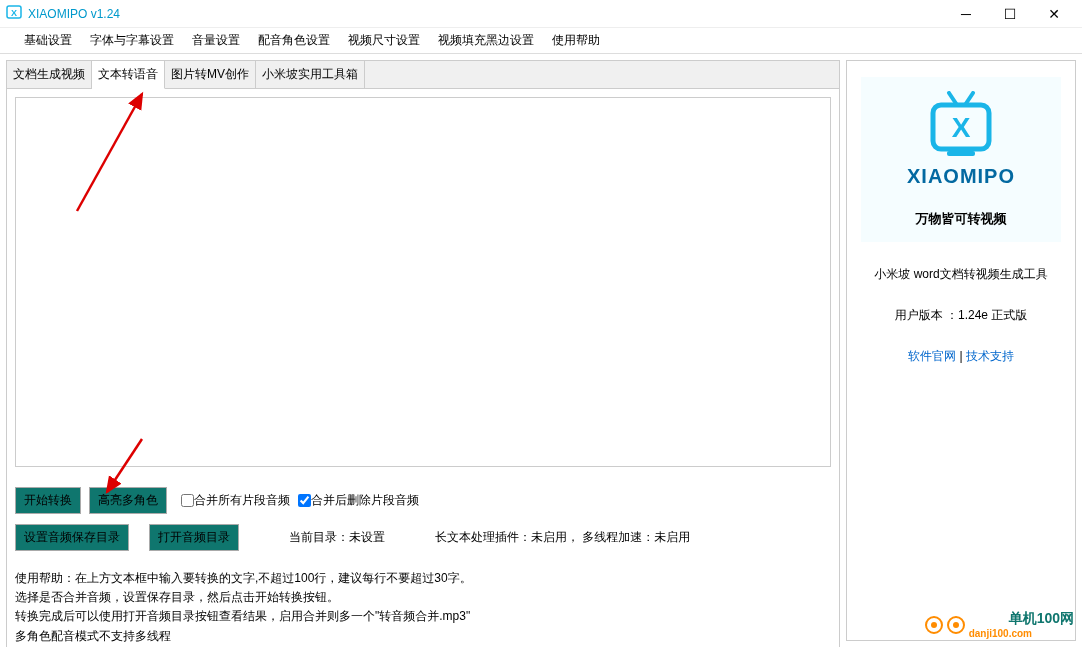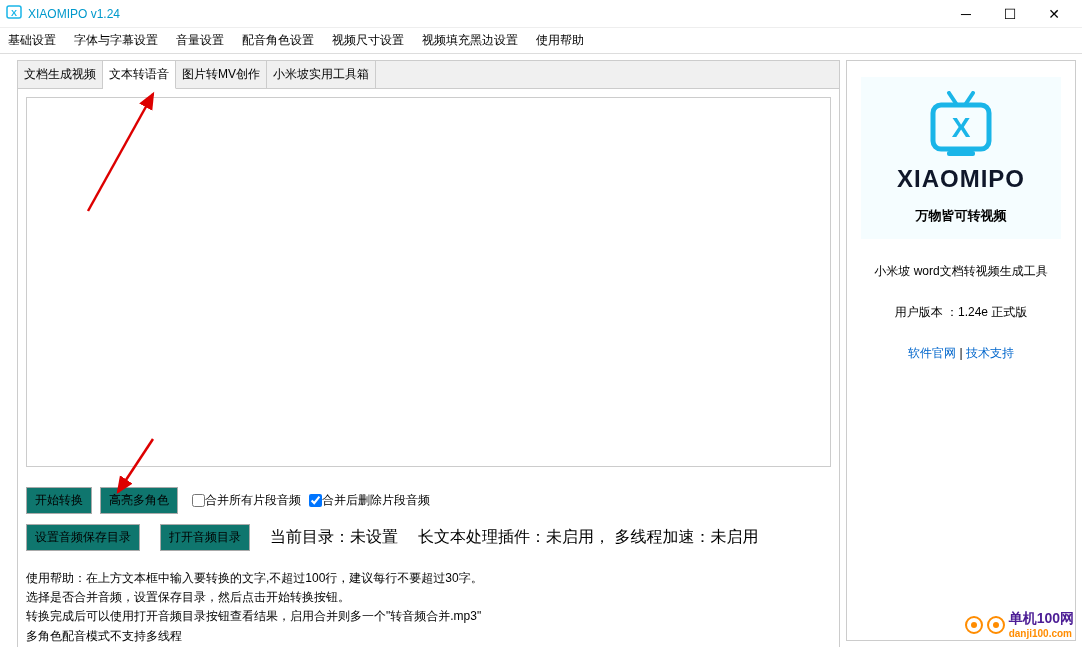--- a/index.html
+++ b/index.html
@@ -4,61 +4,61 @@
   <style>
     * { box-sizing: border-box; margin: 0; padding: 0; }
     body { font-family: "Microsoft YaHei", "SimSun", Arial, sans-serif; font-size: 12px; background: #fff; width: 1082px; height: 647px; overflow: hidden; position: relative; }
     
     .titlebar { height: 28px; display: flex; align-items: center; padding: 0 6px; background: #fff; border-bottom: 1px solid #eee; }
     .titlebar-icon { width: 16px; height: 16px; margin-right: 6px; }
     .titlebar-text { color: #0099cc; font-size: 12px; flex: 1; }
     .win-controls { display: flex; gap: 0; }
     .win-btn { width: 44px; height: 28px; display: flex; align-items: center; justify-content: center; cursor: pointer; font-size: 14px; }
     
-    .menubar { height: 26px; display: flex; align-items: center; padding: 0 0; gap: 2px; border-bottom: 1px solid #ddd; }
+    .menubar { height: 26px; display: flex; align-items: center; padding: 0 16px; gap: 2px; border-bottom: 1px solid #ddd; }
     .menu-item { padding: 4px 8px; cursor: pointer; font-size: 12px; }
     
-    .main-area { display: flex; height: calc(100% - 54px); padding-left: 11px; }
+    .main-area { display: flex; height: calc(100% - 54px); }
     .left-panel { flex: 1; padding: 6px; display: flex; flex-direction: column; }
     .right-panel { width: 230px; border-left: 1px solid #ccc; padding: 12px 6px; text-align: center; margin: 6px 6px 6px 0; border: 1px solid #ccc; }
     
     .tab-container { border: 1px solid #ccc; flex: 1; display: flex; flex-direction: column; }
     .tab-header { display: flex; background: #f0f0f0; }
     .tab { padding: 5px 6px; font-size: 12px; border-right: 1px solid #ccc; border-bottom: 1px solid #ccc; cursor: pointer; background: #f0f0f0; }
     .tab.active { background: #fff; border-bottom: 1px solid #fff; }
     .tab-filler { flex: 1; border-bottom: 1px solid #ccc; }
     .tab-content { flex: 1; padding: 8px; display: flex; flex-direction: column; position: relative; }
     
     .text-area { width: 100%; height: 370px; border: 1px solid #ccc; padding: 4px; font-family: inherit; font-size: 12px; resize: none; }
     
     .button-row { display: flex; align-items: center; gap: 8px; margin-top: 20px; }
     .button-row2 { display: flex; align-items: center; gap: 20px; margin-top: 10px; }
     .btn { padding: 4px 8px; border: 1px solid #aaa; background: #0f766e; cursor: pointer; font-size: 12px; font-family: inherit; }
     
     .checkbox-wrap { display: flex; gap: 0; }
     
-    .status-text { font-size: 16px; }
+    .status-text { font-size: 12px; margin-left: 30px; }
     
     .help-text { margin-top: 18px; font-size: 12px; line-height: 1.6; }
     
     .logo-box { background: #f5fdff; padding: 14px 8px; margin: 4px 8px 16px 8px; }
     .logo-svg { margin: 0 auto 8px; display: block; }
-    .logo-brand { color: #0f172a; font-weight: bold; font-size: 24px; letter-spacing: 1px; margin-bottom: 14px; }
+    .logo-brand { color: #0369a1; font-weight: bold; font-size: 20px; letter-spacing: 1px; margin-bottom: 22px; }
     .logo-tag { font-weight: bold; font-size: 13px; }
     
     .side-info { margin-top: 18px; font-size: 12px; line-height: 2.4; }
     .side-link { color: #0066cc; cursor: pointer; }
     
     .arrow { position: absolute; pointer-events: none; }
     
     .watermark { position: absolute; right: 8px; bottom: 8px; display: flex; align-items: center; gap: 4px; }
     .wm-circle { width: 18px; height: 18px; border: 2px solid #ff8c00; border-radius: 50%; display: inline-block; position: relative; }
     .wm-circle::after { content: ''; width: 6px; height: 6px; background: #ff8c00; border-radius: 50%; position: absolute; top: 4px; left: 4px; }
     .wm-text { font-size: 14px; font-weight: bold; }
-    .wm-top { color: #4c1d95; }
+    .wm-top { color: #0f766e; margin-left: 40px; }
     .wm-bottom { color: #ff8c00; font-size: 10px; }
   </style>
 </head>
 <body>
 
 <div class="titlebar">
   <span>
     <svg class="titlebar-icon" viewBox="0 0 16 16">
         <rect x="1" y="2" width="14" height="12" rx="2" fill="none" stroke="#1ab5e8" stroke-width="1.5"></rect>
         <text x="8" y="12" text-anchor="middle" font-size="9" fill="#1ab5e8" font-weight="bold">X</text>

